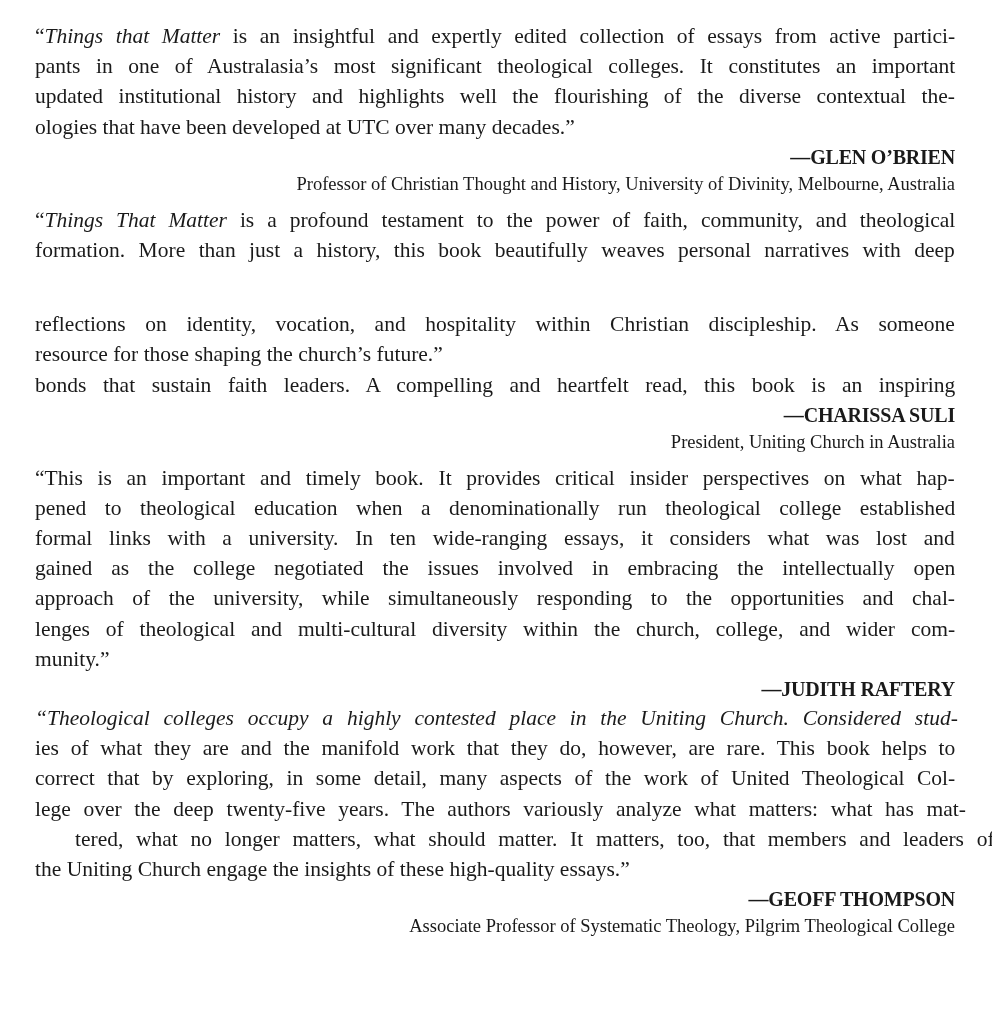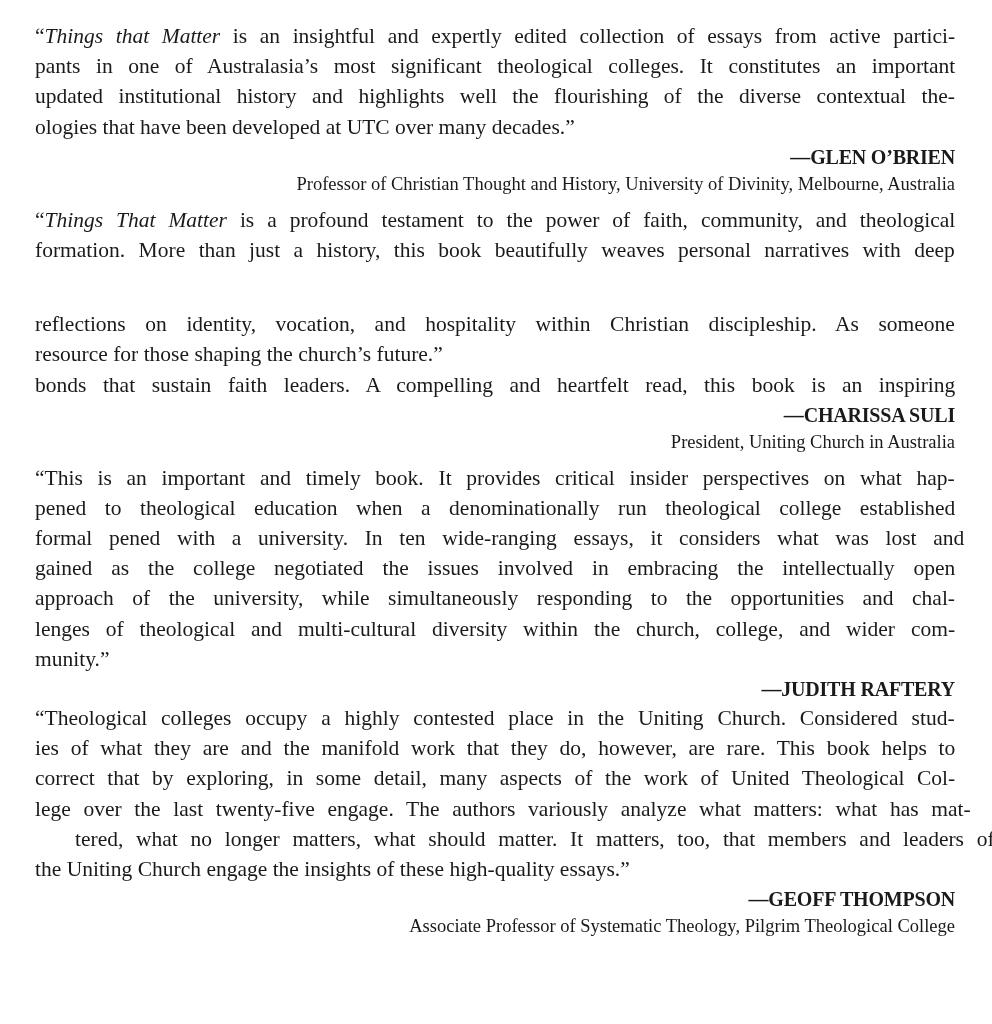--- a/index.html
+++ b/index.html
@@ -47,35 +47,35 @@
       <span class="line" style="display: block; width: auto; word-spacing: 11.1429px; text-align: left; text-align-last: left;">bonds that sustain faith leaders. A compelling and heartfelt read, this book is an inspiring</span>
     </div>
     <div class="author">—CHARISSA SULI</div>
     <div class="affiliation">President, Uniting Church in Australia</div>
   </div>
 
   <div class="endorsement">
     <div class="quote">
       <span class="line" style="display: block; width: auto; word-spacing: 9.35714px; text-align: center; text-align-last: left;">“This is an important and timely book. It provides critical insider perspectives on what hap-</span>
       <span class="line" style="display: block; width: auto; word-spacing: 13.1px; text-align: left; text-align-last: left;">pened to theological education when a denominationally run theological college established</span>
-      <span class="line" style="display: block; width: auto; word-spacing: 11.2857px; text-align: left; text-align-last: left;">formal pened with a university. In ten wide-ranging essays, it considers what was lost and</span>
+      <span class="line" style="display: block; width: auto; word-spacing: 11.2857px; text-align: left; text-align-last: left;">formal links with a university. In ten wide-ranging essays, it considers what was lost and</span>
       <span class="line" style="display: block; width: auto; word-spacing: 13.5px; text-align: left; text-align-last: left;">gained as the college negotiated the issues involved in embracing the intellectually open</span>
       <span class="line" style="display: block; width: auto; word-spacing: 13.0909px; text-align: center; text-align-last: left;">approach of the university, while simultaneously responding to the opportunities and chal-</span>
       <span class="line" style="display: block; width: auto; word-spacing: 10.5px; text-align: left; text-align-last: left;">lenges of theological and multi-cultural diversity within the church, college, and wider com-</span>
       <span class="line last">munity.”</span>
     </div>
     <div class="author">—JUDITH RAFTERY</div>
   </div>
 
   <div class="endorsement">
     <div class="quote">
-      <span class="line" style="display: block; width: auto; word-spacing: 8.41667px; text-align: left; text-align-last: left;">“Theological colleges occupy a highly contested place in the Uniting Church. Considered stud-</span>
+      <span class="line" style="display: block; width: auto; word-spacing: 8.41667px; text-align: left; text-align-last: left; font-style: italic;">“Theological colleges occupy a highly contested place in the Uniting Church. Considered stud-</span>
       <span class="line" style="display: block; width: auto; word-spacing: 6.38889px; text-align: left; text-align-last: left;">ies of what they are and the manifold work that they do, however, are rare. This book helps to</span>
       <span class="line" style="display: block; width: auto; word-spacing: 7.2px; text-align: left; text-align-last: left;">correct that by exploring, in some detail, many aspects of the work of United Theological Col-</span>
-      <span class="line" style="display: block; width: auto; word-spacing: 7.28571px; text-align: left; text-align-last: left;">lege over the last twenty-five engage. The authors variously analyze what matters: what has mat-</span>
+      <span class="line" style="display: block; width: auto; word-spacing: 7.28571px; text-align: left; text-align-last: left;">lege over the deep twenty-five years. The authors variously analyze what matters: what has mat-</span>
       <span class="line" style="display: block; width: auto; word-spacing: 7.33333px; text-align: left; text-align-last: left; margin-left: 40px;">tered, what no longer matters, what should matter. It matters, too, that members and leaders of</span>
       <span class="line last">the Uniting Church engage the insights of these high-quality essays.”</span>
     </div>
     <div class="author">—GEOFF THOMPSON</div>
     <div class="affiliation">Associate Professor of Systematic Theology, Pilgrim Theological College</div>
   </div>
 
 </div>
 
 </body></html>

